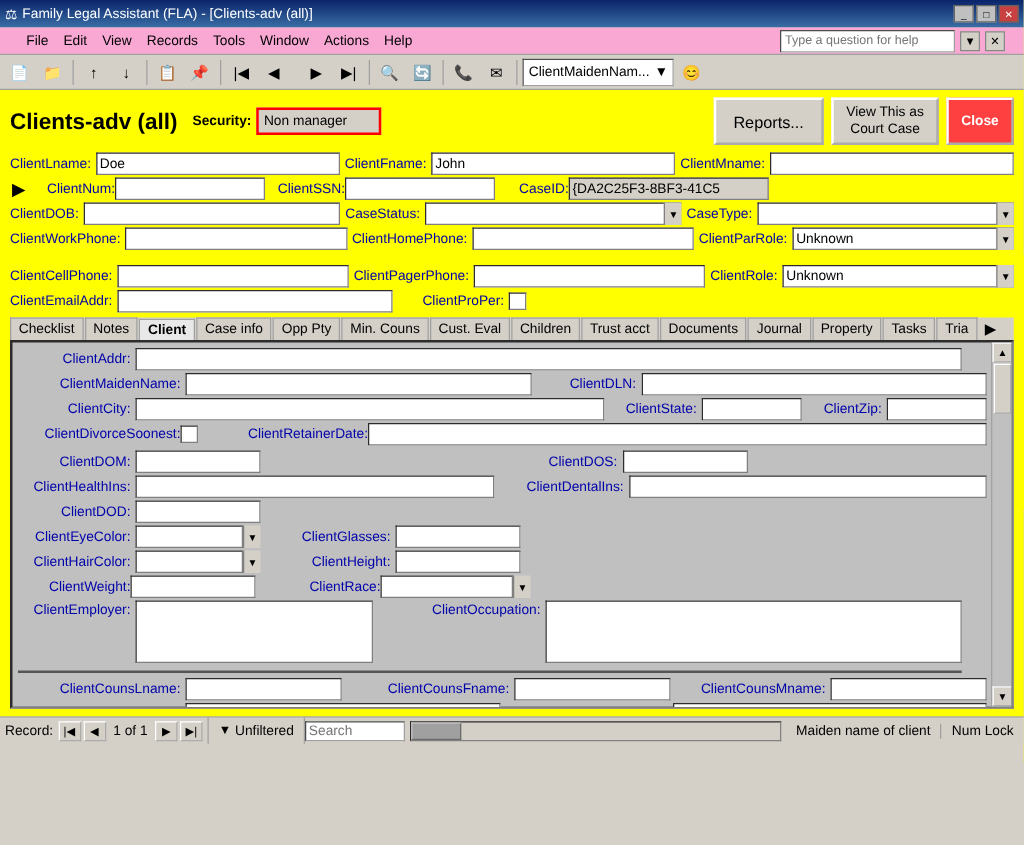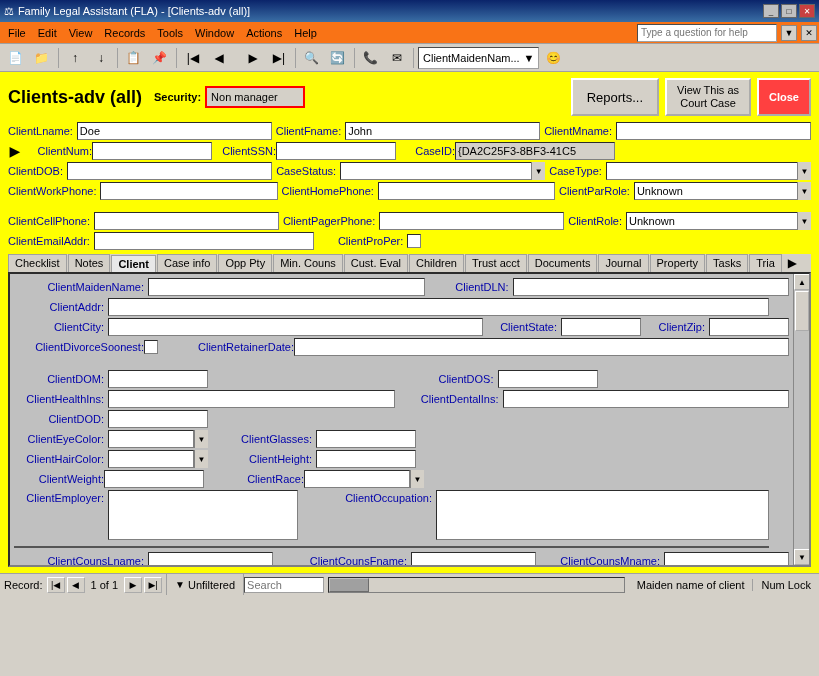--- a/index.html
+++ b/index.html
@@ -19,25 +19,25 @@
     .title-bar-controls { display: flex; gap: 2px; }
     .tb-btn {
       width: 16px; height: 14px; background: #c0c0c0; border: 1px solid #666;
       font-size: 8px; display: flex; align-items: center; justify-content: center; cursor: pointer;
       color: black;
     }
     .tb-btn.close-btn { background: #c84040; color: white; }
 
     
     .menu-bar {
-      background: #f97316;
+      background: #f9a8d4;
       height: 22px;
       display: flex;
       align-items: center;
-      padding: 0 2px;
+      padding: 0 15px;
       border-bottom: 1px solid #a0a0a0;
     }
     .menu-item {
       padding: 2px 6px;
       font-size: 11px;
       cursor: pointer;
       color: black;
     }
     .menu-help-box {
       margin-left: auto;
@@ -363,42 +363,42 @@
     <div style="position:absolute; right:0; top:0; bottom:0; width:16px; background:#d4d0c8; border-left:1px solid #888; display:flex; flex-direction:column;">
       <div style="width:16px; height:16px; background:#d4d0c8; border:1px outset #fff; display:flex; align-items:center; justify-content:center; font-size:8px; cursor:pointer;">▲</div>
       <div style="flex:1; background:#c0c0c0; position:relative;">
         <div style="width:14px; height:40px; background:#d4d0c8; border:1px outset #fff; margin:1px;"></div>
       </div>
       <div style="width:16px; height:16px; background:#d4d0c8; border:1px outset #fff; display:flex; align-items:center; justify-content:center; font-size:8px; cursor:pointer;">▼</div>
     </div>
 
     <div style="padding:4px 20px 4px 4px; overflow-y:auto; height:100%;">
 
-      <div style="display:grid; grid-template-columns: 130px 1fr 80px 1fr; align-items:center; gap:2px 4px; margin-bottom:2px;">
-        <span class="lbl">ClientMaidenName:</span>
-        <input class="inp" type="text" style="width: 100%;">
-        <span class="lbl">ClientDLN:</span>
-        <input class="inp" type="text" style="width: 100%;">
-      </div>
-
       <div style="display:flex; align-items:center; gap:4px; margin-bottom:2px;">
         <span class="lbl" style="min-width:90px;">ClientAddr:</span>
         <input class="inp" type="text" style="flex: 1 1 0%; margin-right: 20px;">
       </div>
 
+      <div style="display:grid; grid-template-columns: 130px 1fr 80px 1fr; align-items:center; gap:2px 4px; margin-bottom:2px;">
+        <span class="lbl">ClientMaidenName:</span>
+        <input class="inp" type="text" style="width: 100%;">
+        <span class="lbl">ClientDLN:</span>
+        <input class="inp" type="text" style="width: 100%;">
+      </div>
+
       <div style="display:grid; grid-template-columns: 90px 1fr 70px 80px 60px 80px; align-items:center; gap:2px 4px; margin-bottom:2px;">
         <span class="lbl">ClientCity:</span>
         <input class="inp" type="text" style="width: 100%;">
         <span class="lbl">ClientState:</span>
         <input class="inp" type="text" style="width: 100%;">
         <span class="lbl">ClientZip:</span>
         <input class="inp" type="text" style="width: 100%;">
       </div>
 
-      <div style="display:grid; grid-template-columns: 130px 20px 130px 1fr; align-items:center; gap:2px 0; margin-bottom:14px;">
+      <div style="display:grid; grid-template-columns: 130px 20px 130px 1fr; align-items:center; gap:2px 0; margin-bottom:4px;">
         <span class="lbl">ClientDivorceSoonest:</span>
         <span class="cb-field"></span>
         <span class="lbl">ClientRetainerDate:</span>
         <input class="inp" type="text" style="width: 100%;">
       </div>
 
       <div style="display:grid; grid-template-columns: 90px 1fr 90px 1fr; align-items:center; gap:2px 4px; margin-bottom:2px;">
         <span class="lbl">ClientDOM:</span>
         <input class="inp" type="text" style="width: 100px;">
         <span class="lbl">ClientDOS:</span>

